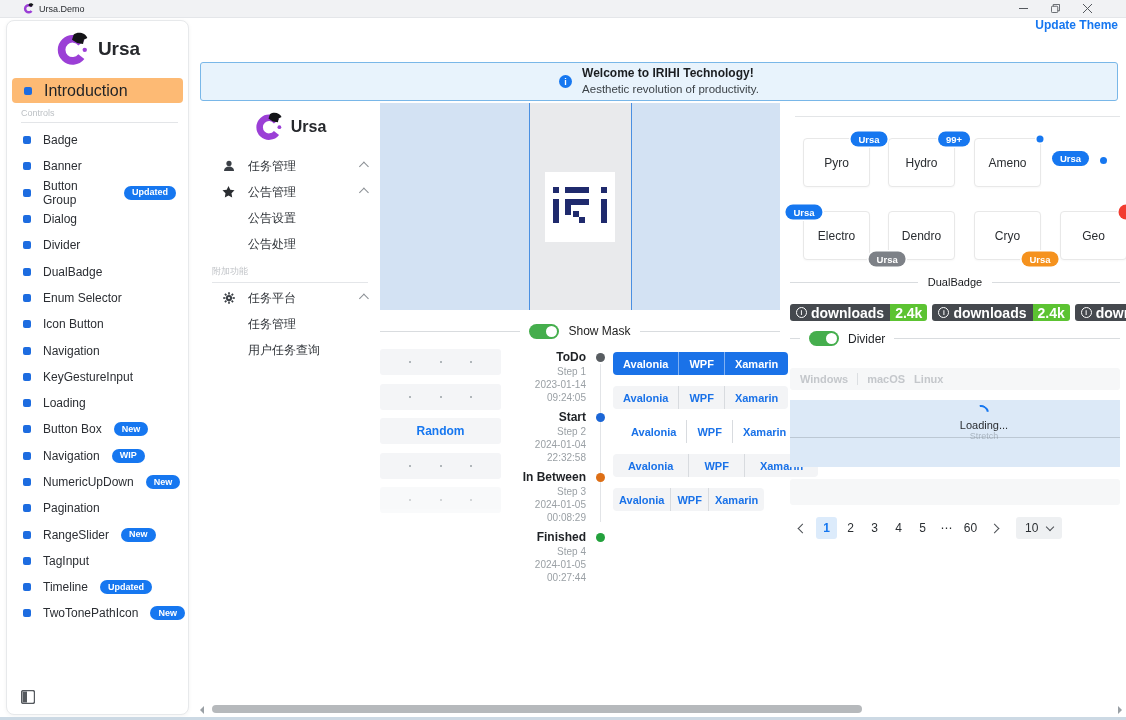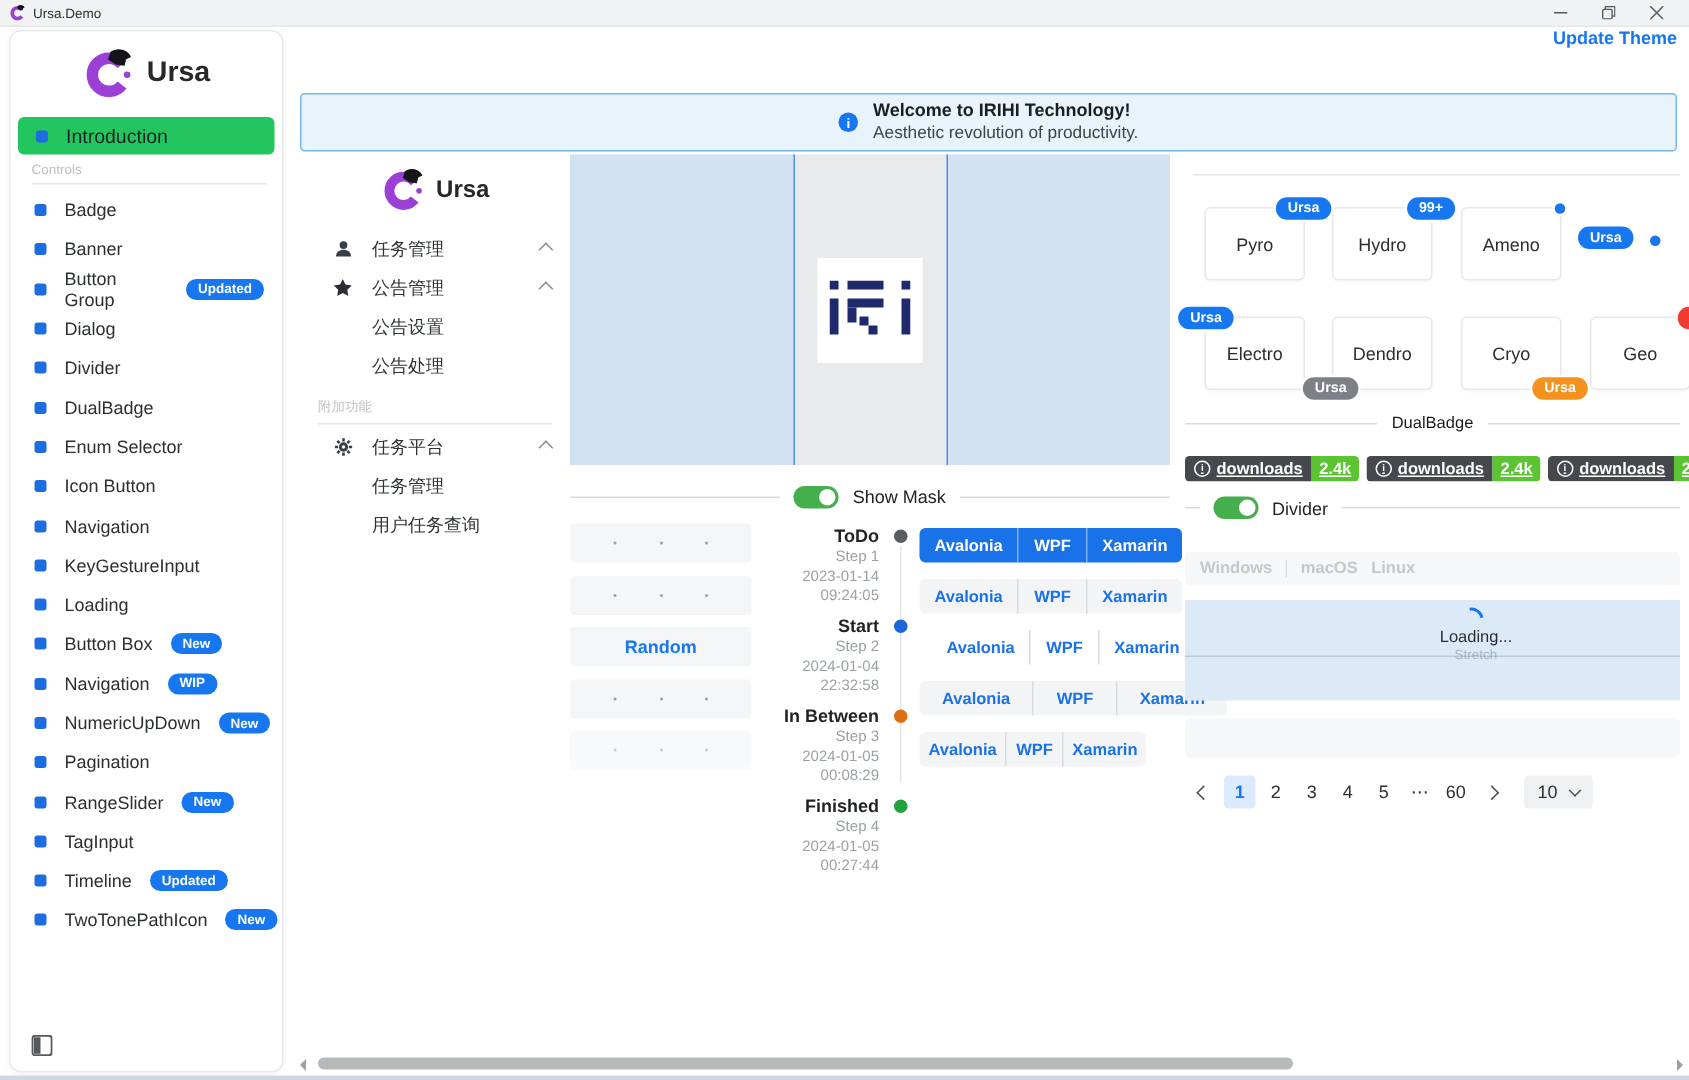--- a/index.html
+++ b/index.html
@@ -1,33 +1,33 @@
 <!DOCTYPE html>
 <html><head>
 <meta charset="utf-8">
 <style>
   html,body{margin:0;padding:0;}
   body{width:1126px;height:720px;position:relative;overflow:hidden;background:#fff;
        font-family:"Liberation Sans",sans-serif;color:#222;font-size:12px;}
 
   
   .titlebar{position:absolute;top:0;left:0;right:0;height:17px;background:#f1f2f4;
-            border-bottom:1px solid #e4e6e9;display:flex;align-items:center;padding:0 6px;gap:5px;}
+            border-bottom:1px solid #e4e6e9;display:flex;align-items:center;padding:0 23px;gap:5px;}
   .titlebar .t-title{font-size:9px;color:#2a2d31;}
   .win-btns{margin-left:auto;display:flex;align-items:center;gap:0;}
   .win-btn{width:32px;height:16px;display:flex;align-items:center;justify-content:center;color:#55595e;}
   .win-btn svg{display:block;}
 
   
   .sidebar{position:absolute;left:6px;top:20px;width:181px;height:693px;background:#fff;
            border:1px solid #e7e9eb;border-radius:8px;box-shadow:0 1px 4px rgba(0,0,0,.05);}
   .side-logo{display:flex;align-items:center;justify-content:center;gap:9px;padding:11px 0 9px;}
   .logo-text-lg{font-size:19px;font-weight:bold;color:#26282c;}
-  .intro-item{margin:3px 5px 0;background:#22c55e;border-radius:4px;height:25px;display:flex;
-              align-items:center;gap:12px;padding:0 12px;font-size:13px;color:#1f2226;}
+  .intro-item{margin:3px 5px 0;background:#fdba74;border-radius:4px;height:25px;display:flex;
+              align-items:center;gap:12px;padding:0 12px;font-size:16px;color:#1f2226;}
   .bullet{width:8px;height:8px;background:#1d6ce0;border-radius:2px;flex:none;}
   .side-section{margin:5px 10px 0 14px;font-size:9px;color:#bdc1c5;padding-bottom:4px;
                 border-bottom:1px solid #e3e5e8;}
   .side-list{margin-top:4px;}
   .side-item{height:26.3px;display:flex;align-items:center;gap:12px;padding:0 12px 0 16px;
              font-size:12px;color:#2b2e33;cursor:default;}
   .tag-pill{background:#1677f0;color:#fff;font-size:9px;font-weight:bold;padding:2.5px 8px;
             border-radius:9px;line-height:1;}
   .collapse-btn{position:absolute;left:14px;bottom:10px;width:14px;height:14px;}
 
@@ -122,22 +122,22 @@
   .pos-tr{top:0;right:0;transform:translate(50%,-50%);}
   .pos-tl{top:0;left:0;transform:translate(-50%,-50%);}
   .pos-br{bottom:0;right:0;transform:translate(50%,50%);}
   .pos-bl{bottom:0;left:0;transform:translate(-55%,50%);}
   .standalone-pill{position:absolute;left:1052px;top:151px;}
   .standalone-dot{position:absolute;left:1100px;top:157px;width:7px;height:7px;border-radius:50%;background:#1677f0;}
 
   .dual-divider{position:absolute;left:790px;top:276px;width:330px;display:flex;align-items:center;
                 gap:10px;font-size:11px;color:#17191c;}
   .dualbadges{position:absolute;left:790px;top:304px;width:336px;display:flex;gap:5px;overflow:hidden;}
-  .db{display:flex;height:17px;border-radius:3px;overflow:hidden;font-size:11px;color:#fff;
-      font-weight:bold;flex:none;text-decoration:underline;}
+  .db{display:flex;height:17px;border-radius:3px;overflow:hidden;font-size:14px;color:#fff;
+      font-weight:bold;flex:none;}
   .db-left{background:#45494e;display:flex;align-items:center;gap:4px;padding:0 6px;}
   .db.db-wide .db-left{padding:0 12px;gap:9px;width:80px;}
   .db-right{background:#5cc332;display:flex;align-items:center;padding:0 5px;}
   .info-i{width:9px;height:9px;border:1px solid #fff;border-radius:50%;font-size:6.5px;display:flex;
           align-items:center;justify-content:center;font-style:normal;flex:none;}
   .info-i::after{content:"i";}
 
   .divider-row{position:absolute;left:790px;top:331px;width:330px;display:flex;align-items:center;
                gap:9px;font-size:12px;color:#1f2226;}
   .divider-row .stub{width:10px;border-top:1px solid #d9dcdf;}

